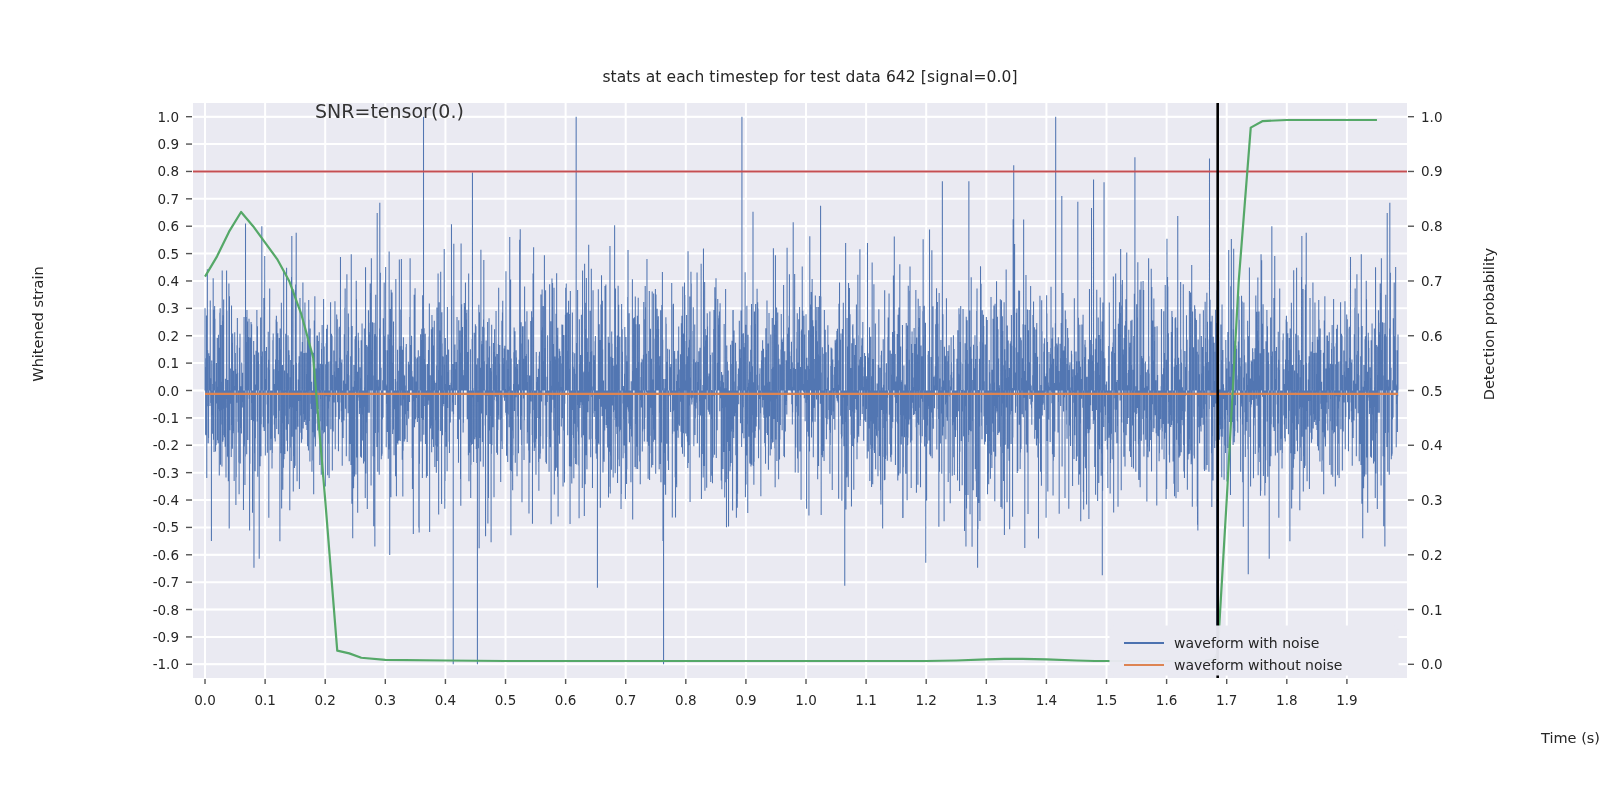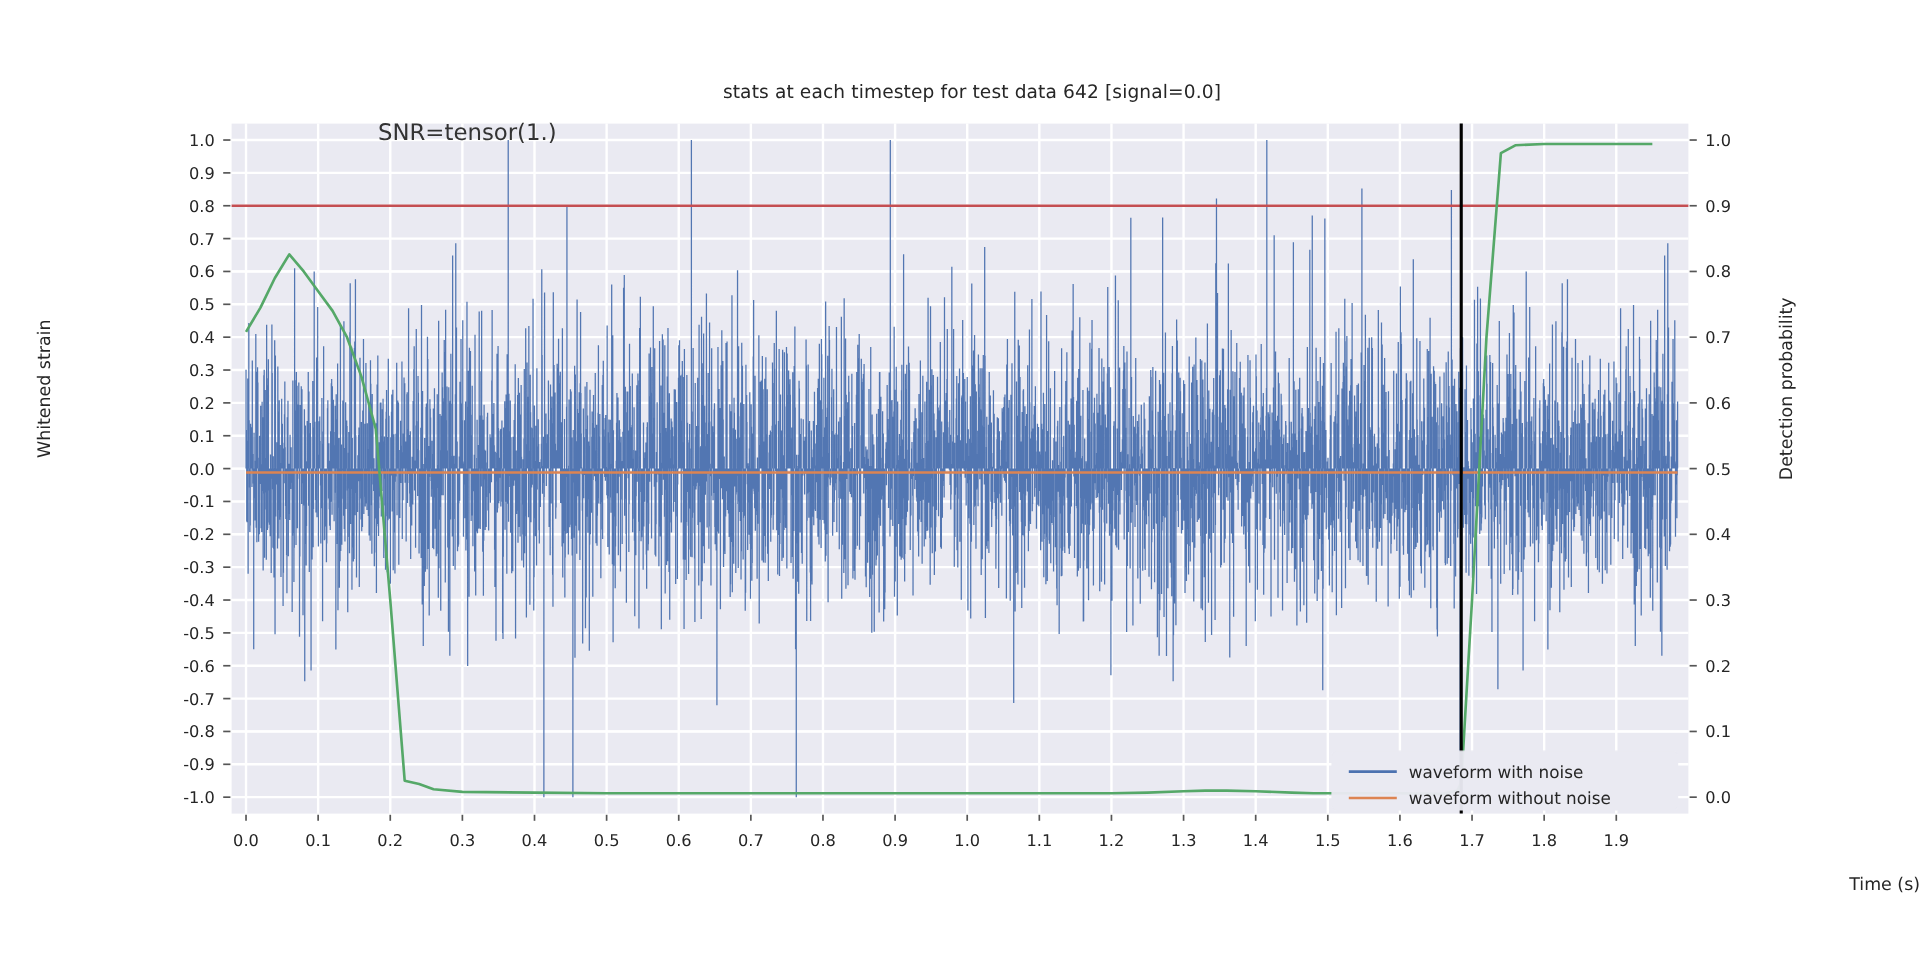--- a/index.html
+++ b/index.html
@@ -69,21 +69,21 @@
   svg { display: block; }
   .tick-label { font-size: 13.5px; fill: #262626; font-family: "DejaVu Sans", sans-serif; }
   .legend-label { font-size: 14px; fill: #262626; font-family: "DejaVu Sans", sans-serif; }
 </style>
 </head>
 <body>
 
 <div id="figure">
 
   <div id="chart-title">stats at each timestep for test data 642 [signal=0.0]</div>
-  <div id="snr-annotation">SNR=tensor(1.)</div>
+  <div id="snr-annotation">SNR=tensor(0.)</div>
   <div id="ylabel-left">Whitened strain</div>
   <div id="ylabel-right">Detection probability</div>
   <div id="xlabel">Time (s)</div>
 
   <svg id="plot" width="1600" height="800">
     <rect id="axes-bg" x="193" y="103" width="1214" height="575" fill="#EAEAF2"></rect>
     <g id="grid-v">
         <line x1="205.01980198019803" y1="103" x2="205.01980198019803" y2="678" stroke="#FFFFFF" stroke-width="2"></line>
         <line x1="265.1188118811881" y1="103" x2="265.1188118811881" y2="678" stroke="#FFFFFF" stroke-width="2"></line>
         <line x1="325.21782178217825" y1="103" x2="325.21782178217825" y2="678" stroke="#FFFFFF" stroke-width="2"></line>

